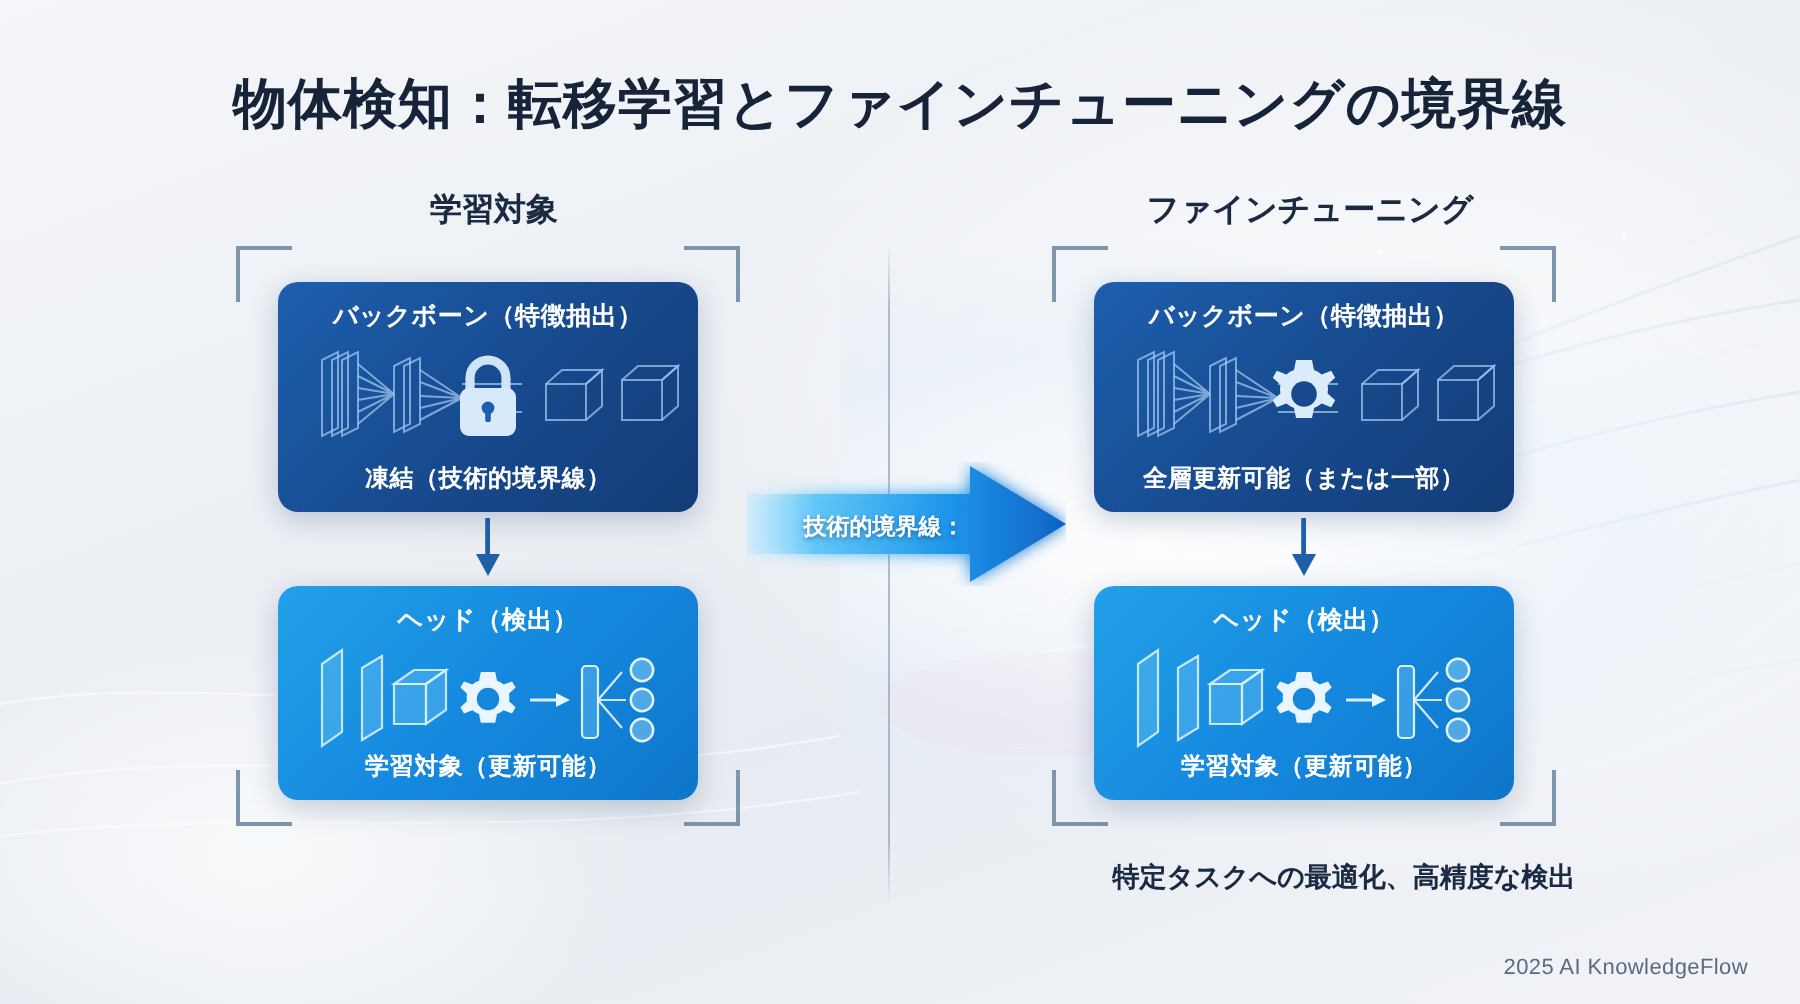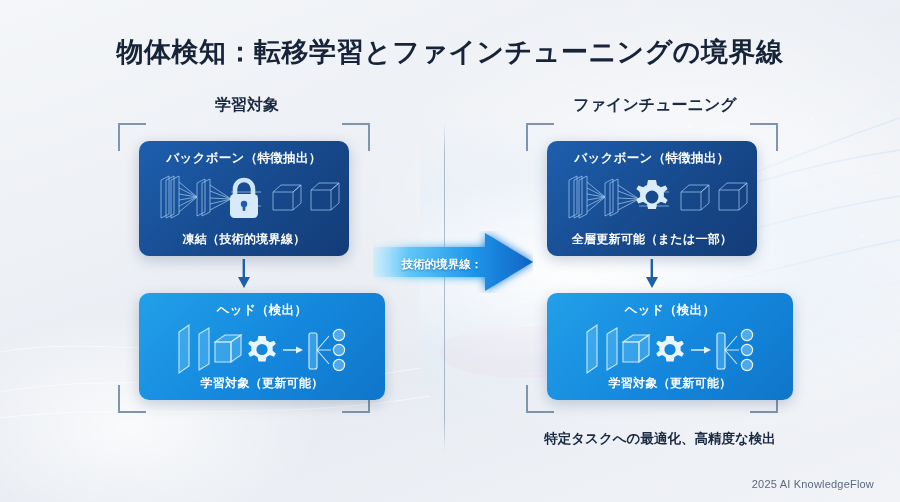--- a/index.html
+++ b/index.html
@@ -109,21 +109,20 @@
   }
   .card-backbone {
     width: 210px;
     height: 115px;
     background: linear-gradient(135deg, #1d5fae 0%, #17498c 55%, #133c77 100%);
   }
   .card-head {
     width: 210px;
     height: 107px;
     background: linear-gradient(135deg, #22a0e8 0%, #1487dd 55%, #0f76c9 100%);
-    padding-left: 36px;
   }
   .card.left-backbone  { left: 139px; top: 141px; }
   .card.left-head      { left: 139px; top: 293px; }
   .card.right-backbone { left: 547px; top: 141px; }
   .card.right-head     { left: 547px; top: 293px; }
 
   .card-title {
     position: absolute;
     top: 9px;
     left: 0;
@@ -188,21 +187,21 @@
   
   .col-footer {
     position: absolute;
     top: 430px;
     font-size: 13.5px;
     font-weight: 700;
     color: #1b2a43;
     text-align: center;
   }
   .col-footer.left  { left: 88px;  width: 320px; }
-  .col-footer.right { left: 500px; width: 320px; font-family: Liberation Mono, monospace; }
+  .col-footer.right { left: 512px; width: 320px; font-family: Liberation Mono, monospace; }
 
   .credit {
     position: absolute;
     right: 26px;
     bottom: 12px;
     font-size: 11px;
     color: #5a6a80;
     letter-spacing: 0.2px;
     margin-left: 44px;
   }

